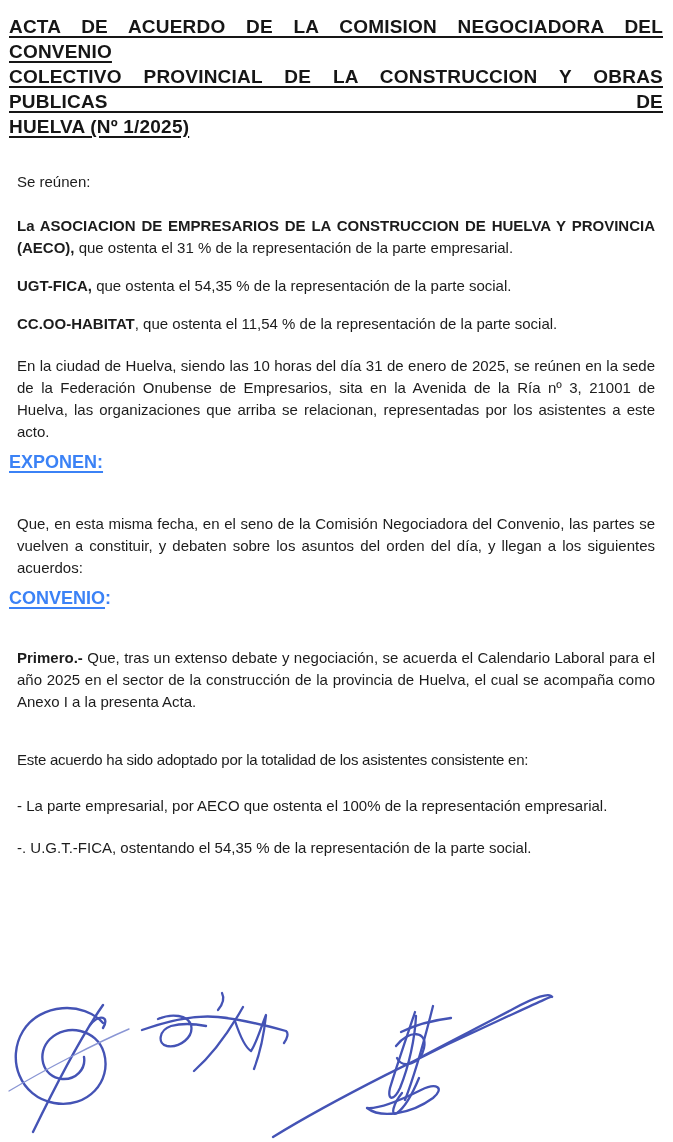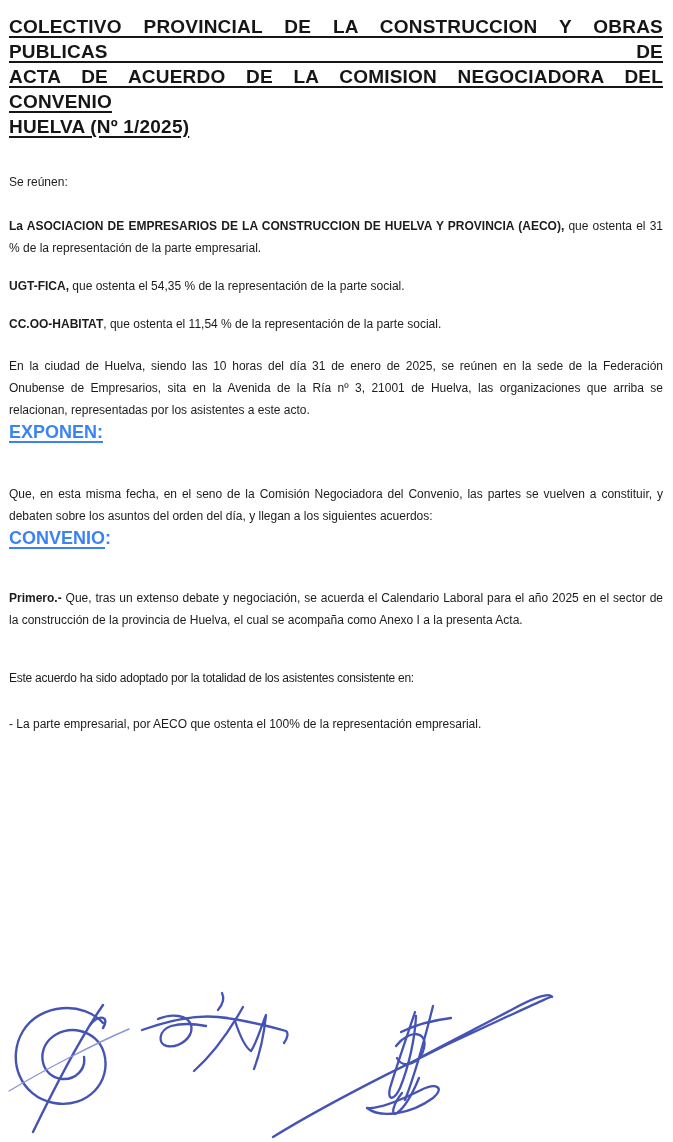--- a/index.html
+++ b/index.html
@@ -26,22 +26,22 @@
     color: #161616;
   }
   .title-line {
     text-decoration: underline;
     text-decoration-thickness: 2px;
     text-underline-offset: 3px;
   }
   .tl-just { text-align: justify; text-align-last: justify; }
 
   p {
-    margin: 0;
-    font-size: 12px;
+    margin: 8px;
+    font-size: 15px;
     line-height: 22px;
     text-align: justify;
   }
   .b { font-weight: 700; }
 
   .mt-intro    { margin-top: 32px; }
   .mt-party1   { margin-top: 22px; }
   .mt-party2   { margin-top: 16px; }
   .mt-party3   { margin-top: 16px; }
   .mt-meeting  { margin-top: 20px; }
@@ -86,22 +86,22 @@
   .sig-2 { left: 140px; top: 10px; }
   .sig-3 { left: 263px; top: 17px; }
 </style>
 </head>
 <body>
 
 <div class="page">
   <div class="content">
 
     <h1 class="doc-title">
+      <div class="title-line tl-just">ACTA DE ACUERDO DE LA COMISION NEGOCIADORA DEL CONVENIO</div>
       <div class="title-line tl-just">COLECTIVO PROVINCIAL DE LA CONSTRUCCION Y OBRAS PUBLICAS DE</div>
-      <div class="title-line tl-just">ACTA DE ACUERDO DE LA COMISION NEGOCIADORA DEL CONVENIO</div>
       <div class="title-line">HUELVA (Nº 1/2025)</div>
     </h1>
 
     <p class="mt-intro">Se reúnen:</p>
 
     <p class="mt-party1"><span class="b">La ASOCIACION DE EMPRESARIOS DE LA CONSTRUCCION DE HUELVA Y PROVINCIA (AECO),</span><span> que ostenta el 31 % de la representación de la parte empresarial.</span></p>
 
     <p class="mt-party2"><span class="b">UGT-FICA,</span><span> que ostenta el 54,35 % de la representación de la parte social.</span></p>
 
     <p class="mt-party3"><span class="b">CC.OO-HABITAT</span><span>, que ostenta el 11,54 % de la representación de la parte social.</span></p>
@@ -113,20 +113,21 @@
     <p class="mt-que">Que, en esta misma fecha, en el seno de la Comisión Negociadora del Convenio, las partes se vuelven a constituir, y debaten sobre los asuntos del orden del día, y llegan a los siguientes acuerdos:</p>
 
     <h2 class="doc-heading mt-h-acu"><span class="u">CONVENIO</span><span>:</span></h2>
 
     <p class="mt-primero"><span class="b">Primero.-</span><span> Que, tras un extenso debate y negociación, se acuerda el Calendario Laboral para el año 2025 en el sector de la construcción de la provincia de Huelva, el cual se acompaña como Anexo I a la presenta Acta.</span></p>
 
     <p class="mt-adopt tight">Este acuerdo ha sido adoptado por la totalidad de los asistentes consistente en:</p>
 
     <p class="mt-item1">- La parte empresarial, por AECO que ostenta el 100% de la representación empresarial.</p>
 
+    <p class="mt-item2">-. U.G.T.-FICA, ostentando el 54,35 % de la representación de la parte social.</p>
 
 
   </div>
 
   <div class="signatures">
 
     <svg class="sig sig-1" width="128" height="142" viewBox="0 0 128 142">
       <g stroke-width="2.4" stroke="#4453b5">
         <path d="M97 28 C78 6 34 8 17 36 C0 64 14 102 48 108 C82 114 106 86 98 58 C91 34 60 28 44 44 C30 58 36 82 56 84 C70 85 80 74 78 62"></path>
         <path d="M27 137 C45 100 76 40 97 10"></path>

